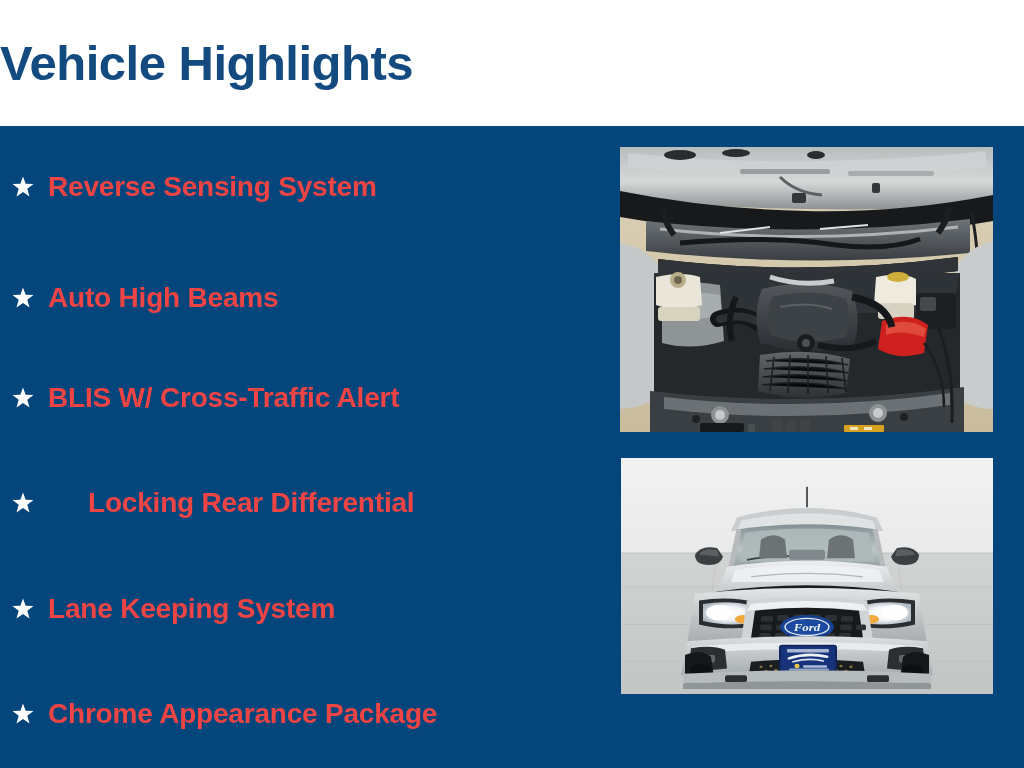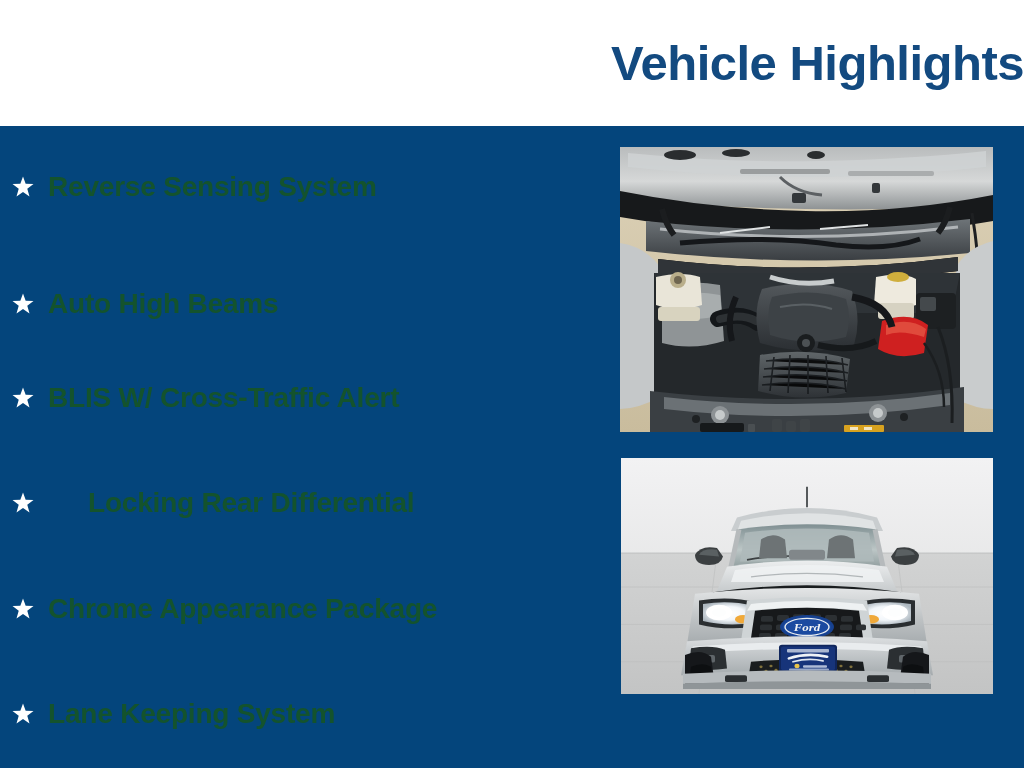--- a/index.html
+++ b/index.html
@@ -22,21 +22,21 @@
   #header-band {
     position:absolute;
     left:0; top:0;
     width:1024px; height:126px;
     background:#ffffff;
   }
   #page-title {
     position:absolute;
     left:0; top:34px;
     width:1024px;
-    text-align:right;
+    text-align:left;
     font-size:49px;
     font-weight:bold;
     letter-spacing:-0.5px;
     color:#134A80;
     line-height:58px;
     white-space:nowrap;
   }
 
   
   #body-panel {
@@ -55,36 +55,36 @@
   }
   .list-item {
     position:absolute;
     left:10px;
     height:40px;
     display:flex;
     align-items:center;
     white-space:nowrap;
   }
   .list-item:nth-child(1){ top:41px; }
-  .list-item:nth-child(2){ top:158px; }
+  .list-item:nth-child(2){ top:152px; }
   .list-item:nth-child(3){ top:252px;text-align:right; }
   .list-item:nth-child(4){ top:357px;gap:40px; }
   .list-item:nth-child(5){ top:463px; }
   .list-item:nth-child(6){ top:568px; }
 
   .star-icon {
     flex:0 0 auto;
     width:26px; height:26px;
     margin-right:12px;
     display:block;
   }
   .item-label {
     font-size:28px;
     font-weight:bold;
-    color:#14532d;
+    color:#ef4444;
     line-height:32px;
     letter-spacing:-0.2px;
   }
 
   
   .photo-frame {
     position:absolute;
     overflow:hidden;
     background:#cfcfcf;
   }
@@ -136,28 +136,28 @@
       <svg class="star-icon" viewBox="0 0 24 24" aria-hidden="true">
         <path fill="#ffffff" d="M12 2.2 L14.45 9.1 L21.7 9.25 L15.95 13.7 L18.0 20.7 L12 16.55 L6.0 20.7 L8.05 13.7 L2.3 9.25 L9.55 9.1 Z"></path>
       </svg>
       <span class="item-label">Locking Rear Differential</span>
     </li>
 
     <li class="list-item">
       <svg class="star-icon" viewBox="0 0 24 24" aria-hidden="true">
         <path fill="#ffffff" d="M12 2.2 L14.45 9.1 L21.7 9.25 L15.95 13.7 L18.0 20.7 L12 16.55 L6.0 20.7 L8.05 13.7 L2.3 9.25 L9.55 9.1 Z"></path>
       </svg>
+      <span class="item-label">Lane Keeping System</span>
+    </li>
+
+    <li class="list-item">
+      <svg class="star-icon" viewBox="0 0 24 24" aria-hidden="true">
+        <path fill="#ffffff" d="M12 2.2 L14.45 9.1 L21.7 9.25 L15.95 13.7 L18.0 20.7 L12 16.55 L6.0 20.7 L8.05 13.7 L2.3 9.25 L9.55 9.1 Z"></path>
+      </svg>
       <span class="item-label">Chrome Appearance Package</span>
-    </li>
-
-    <li class="list-item">
-      <svg class="star-icon" viewBox="0 0 24 24" aria-hidden="true">
-        <path fill="#ffffff" d="M12 2.2 L14.45 9.1 L21.7 9.25 L15.95 13.7 L18.0 20.7 L12 16.55 L6.0 20.7 L8.05 13.7 L2.3 9.25 L9.55 9.1 Z"></path>
-      </svg>
-      <span class="item-label">Lane Keeping System</span>
     </li>
 
   </ul>
 
   <div class="photo-frame" id="photo-engine-bay">
     <svg viewBox="0 0 373 285" preserveAspectRatio="none">
       <defs>
         <linearGradient id="hoodUnder" x1="0" y1="0" x2="0" y2="1">
           <stop offset="0%" stop-color="#b9bcbd"></stop>
           <stop offset="55%" stop-color="#d6d8d8"></stop>

